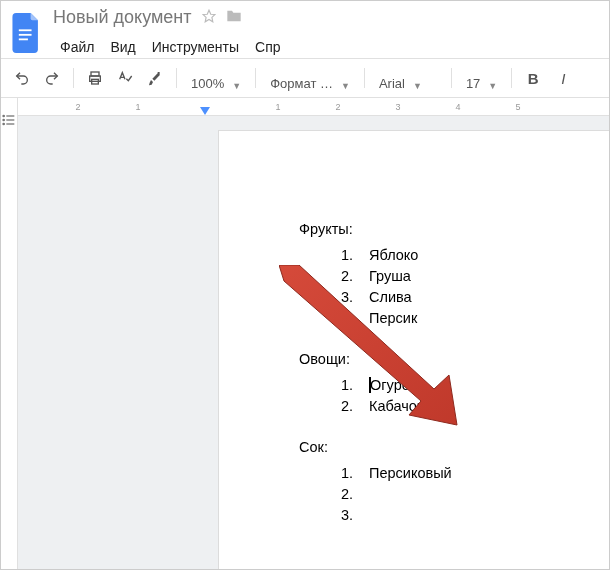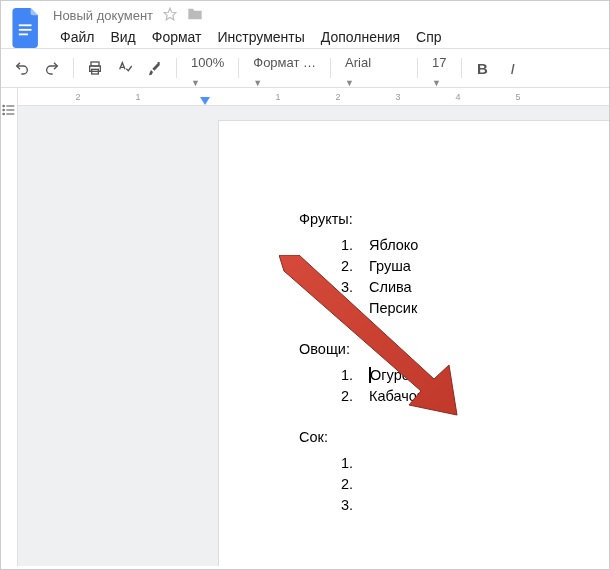--- a/index.html
+++ b/index.html
@@ -2,28 +2,28 @@
 <html><head>
 <meta charset="utf-8">
 <style>
   * { box-sizing: border-box; margin: 0; padding: 0; }
   body { font-family: Arial, "Helvetica Neue", sans-serif; width: 610px; height: 570px; overflow: hidden; background: #fff; border: 1px solid #ccc; }
   .header { background: #fff; padding: 6px 8px 0 8px; }
   .title-row { display: flex; align-items: center; gap: 8px; }
   .docs-logo { width: 36px; height: 36px; display:flex; align-items:center; justify-content:center; }
   .docs-logo svg { width: 32px; height: 40px; }
   .title-col { display:flex; flex-direction:column; }
-  .doc-title { font-size: 13px; color: #777; display:flex; align-items:center; gap:10px; }
+  .doc-title { font-size: 18px; color: #777; display:flex; align-items:center; gap:10px; }
   .title-icons { display:flex; gap:10px; color:#bbb; }
-  .menu-row { display:flex; gap:2px; font-size:14px; color:#222; margin-top:2px; }
+  .menu-row { display:flex; gap:2px; font-size:14px; color:#222; margin-top:8px; }
   .menu-item { padding: 3px 7px; border-radius:3px; cursor:pointer; }
   .toolbar { border-top:1px solid #e0e0e0; border-bottom:1px solid #e0e0e0; background:#fff; padding:6px 8px; display:flex; align-items:center; gap:4px; font-size:13px; color:#555; }
   .tb-btn { width:26px; height:26px; display:flex; align-items:center; justify-content:center; border-radius:3px; cursor:pointer; }
   .tb-sep { width:1px; height:20px; background:#e0e0e0; margin:0 4px; }
-  .tb-dd { display:flex; align-items:flex-start; gap:8px; padding:0 6px; height:26px; cursor:pointer; white-space:nowrap;flex-direction:column; }
+  .tb-dd { display:flex; align-items:flex-end; gap:8px; padding:0 6px; height:26px; cursor:pointer; white-space:nowrap; }
   .tb-dd .chev { font-size:9px; color:#888; }
   .bold { font-weight:bold; font-size:15px; }
   .italic { font-style:italic; font-size:15px; }
   .workspace { display:flex; height: calc(570px - 92px); background:#eef0f2; }
   .outline { width:32px; background:#fff; border-right:1px solid #e0e0e0; display:flex; justify-content:center; padding-top:14px; }
   .ruler-wrap { flex:1; display:flex; flex-direction:column; }
   .ruler { height:18px; background:#fff; border-bottom:1px solid #e0e0e0; display:flex; align-items:center; font-size:9px; color:#888; padding-left:200px; position:relative; overflow:hidden; }
   .ruler .num { position:absolute; bottom:3px; font-size:9px; color:#999; transform:translateX(-50%); }
   .ruler .indent { position:absolute; bottom:0; width:8px; height:8px; }
   .page-area { flex:1; background:#eef0f2; display:flex; justify-content:flex-start; padding:14px 0 0 200px; overflow:hidden; position:relative; }
@@ -61,23 +61,21 @@
           <span>
             <svg width="16" height="14" viewBox="0 0 24 20" fill="#bbb">
                 <path d="M2 2h7l2 3h11v13H2z"></path>
               </svg>
           </span>
         </span>
       </div>
       <div class="menu-row">
         <span class="menu-item">Файл</span>
         <span class="menu-item">Вид</span>
-        <span class="menu-item">Формат</span>
         <span class="menu-item">Инструменты</span>
-        <span class="menu-item">Дополнения</span>
         <span class="menu-item">Спр</span>
       </div>
     </div>
   </div>
 </div>
 
 <div class="toolbar">
   <div class="tb-btn">
       <svg width="16" height="16" viewBox="0 0 24 24" fill="none" stroke="#555" stroke-width="2">
         <path d="M9 14l-5-5 5-5"></path>
@@ -190,20 +188,21 @@
           <div class="row">
               <span class="n">2.</span>
               <span>Кабачок</span>
             </div>
         </div>
 
         <div class="section-title">Сок:</div>
         <div class="num-list">
           <div class="row">
               <span class="n">1.</span>
+              <span>Персиковый</span>
             </div>
           <div class="row">
               <span class="n">2.</span>
             </div>
           <div class="row">
               <span class="n">3.</span>
             </div>
         </div>
 
         <svg class="arrow-overlay" width="190" height="170" viewBox="0 0 190 170">

